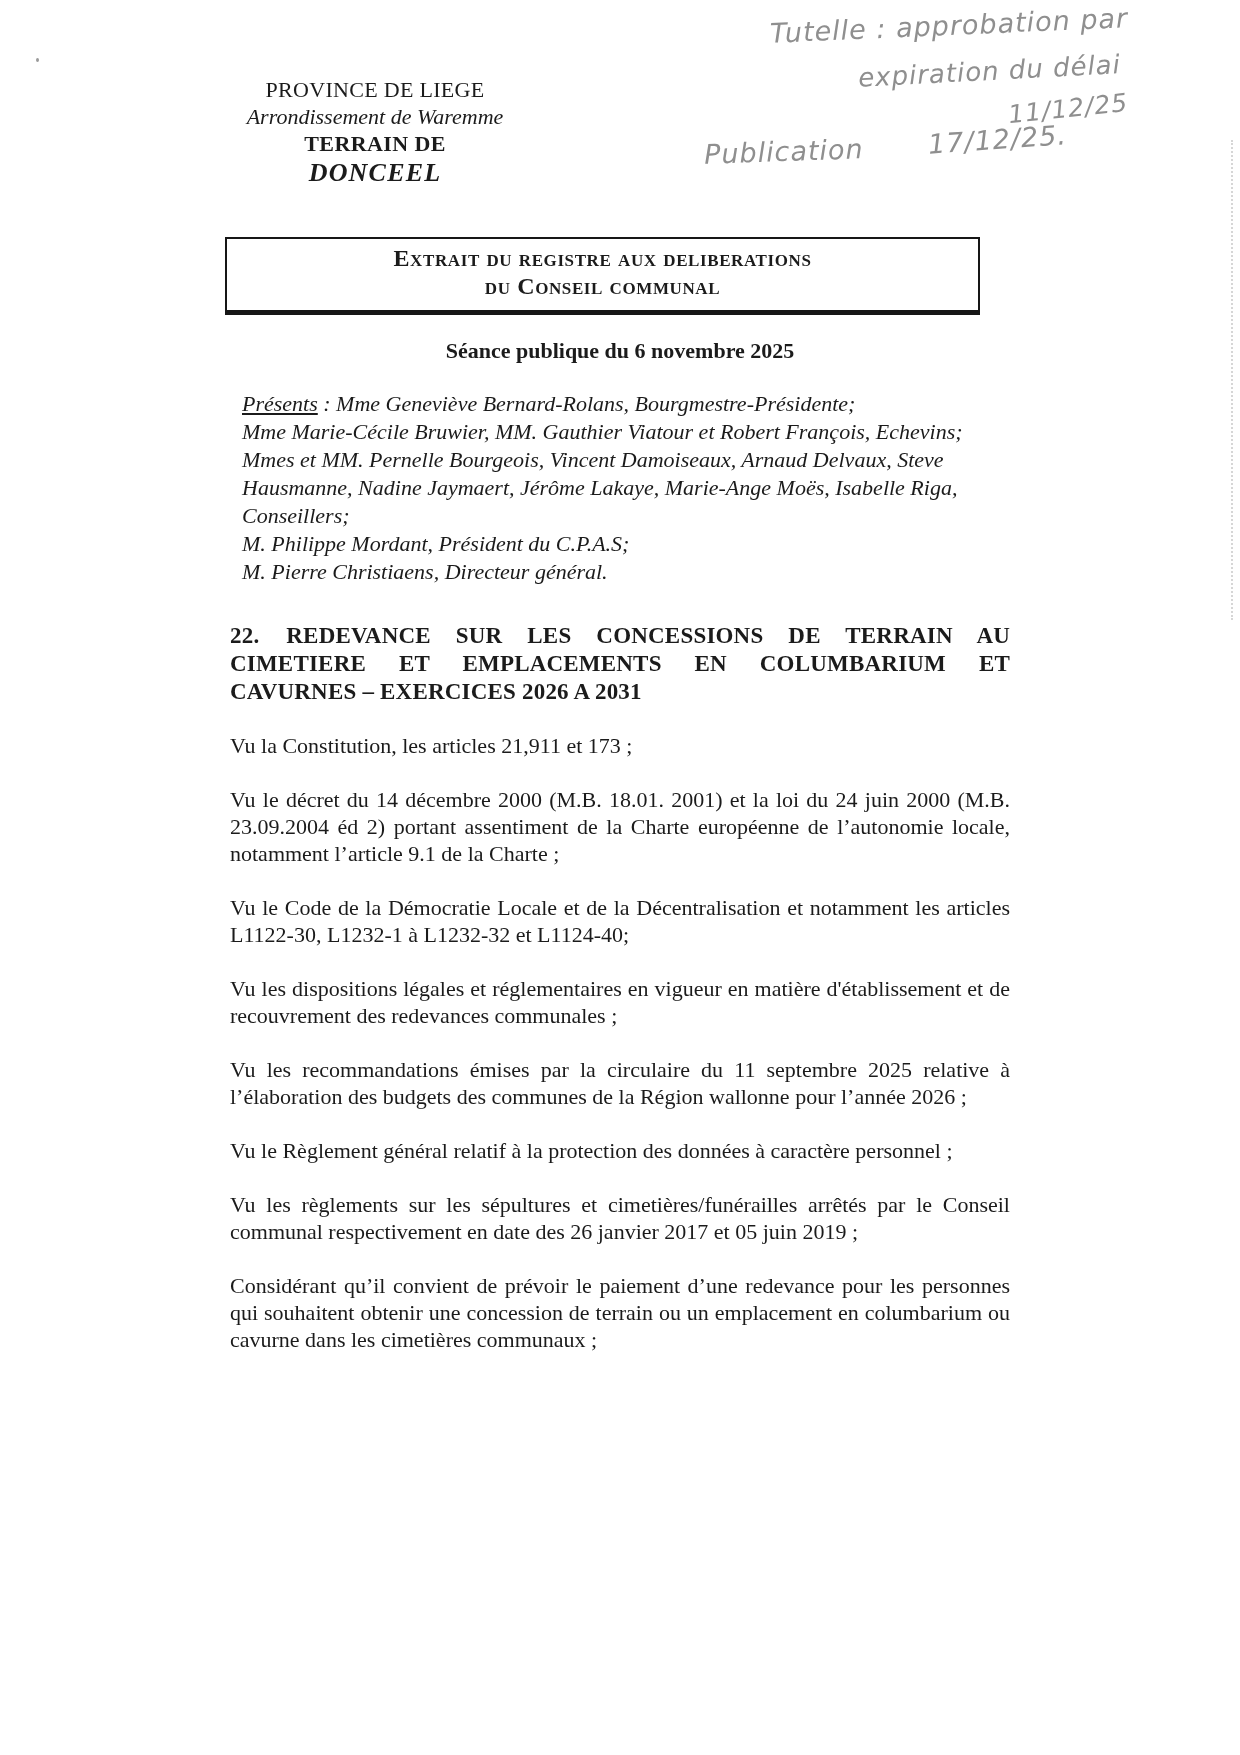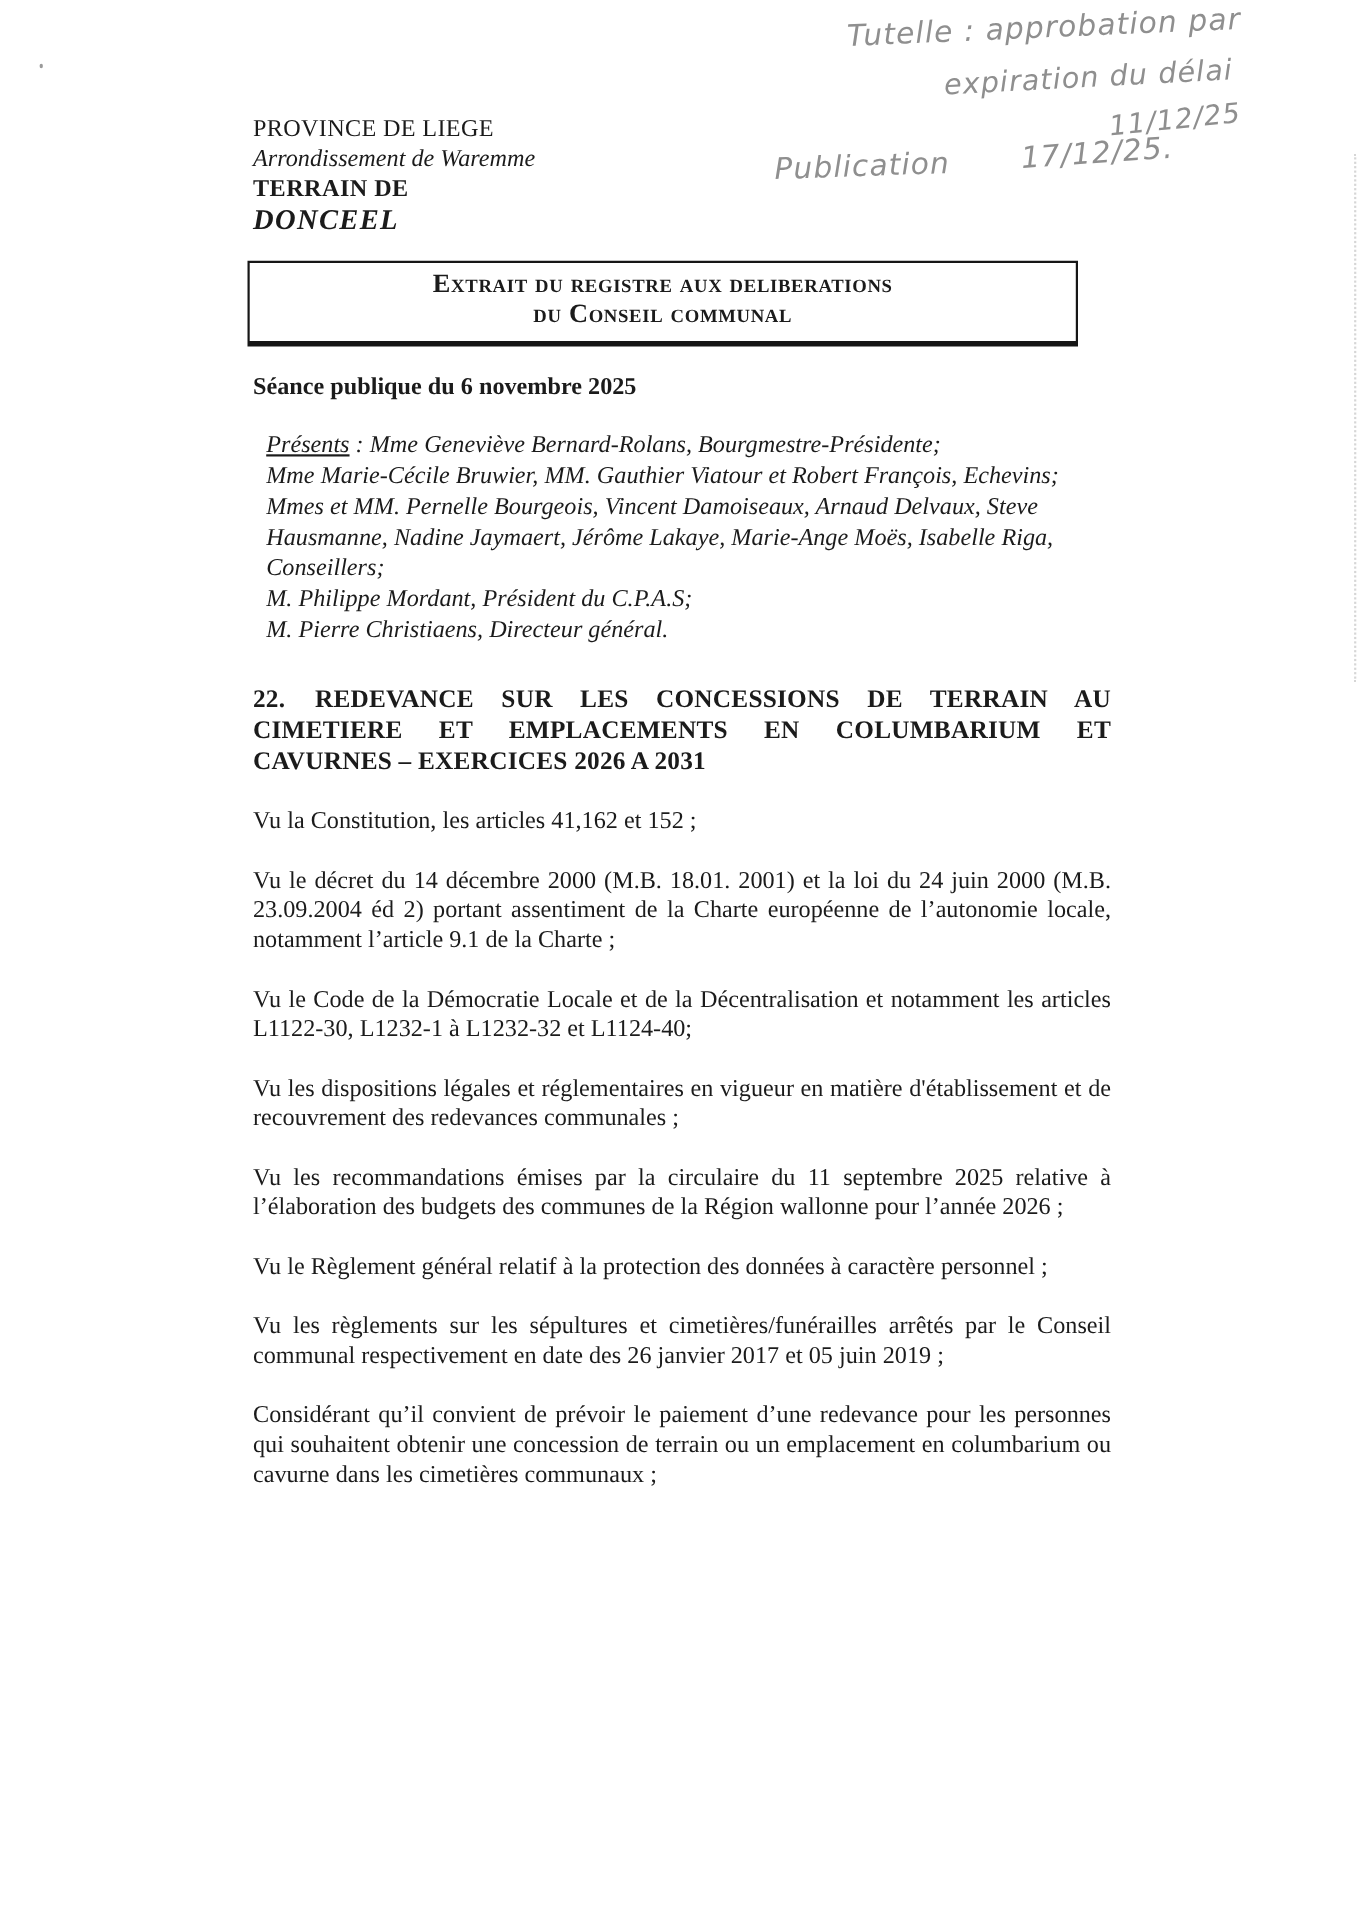--- a/index.html
+++ b/index.html
@@ -32,22 +32,22 @@
     letter-spacing: 1px;
   }
   .hw1 { left: 770px; top: 10px;  font-size: 27px; transform: rotate(-2.5deg); }
   .hw2 { left: 858px; top: 56px;  font-size: 26px; transform: rotate(-3deg); }
   .hw3 { left: 1008px; top: 94px; font-size: 25px; transform: rotate(-6deg); }
   .hw4a { left: 704px; top: 136px; font-size: 27px; transform: rotate(-2deg); }
   .hw4b { left: 928px; top: 124px; font-size: 27px; transform: rotate(-4deg); }
 
   
   .letterhead {
-    position: absolute; left: 230px; top: 103px; width: 290px;
-    line-height: 27px;
+    position: absolute; left: 230px; top: 76px; width: 290px;
+    text-align: center; line-height: 27px;
   }
   .lh-province { font-size: 22px; letter-spacing: 0.3px; }
   .lh-arr { font-size: 22px; font-style: italic; }
   .lh-commune { font-size: 22px; font-weight: bold; letter-spacing: 0.4px; }
   .lh-name { font-size: 26px; font-weight: bold; letter-spacing: 1.2px; margin-top: 2px; font-style: italic; }
 
   
   .register-box {
     position: absolute; left: 225px; top: 237px; width: 755px; height: 78px;
     box-sizing: border-box;
@@ -62,21 +62,21 @@
     font-size: 24px;
     line-height: 28px;
     letter-spacing: 0.6px;
   }
 
   
   .main {
     position: absolute; left: 230px; top: 338px; width: 780px;
   }
   .seance {
-    font-weight: bold; font-size: 22px; text-align: left;
+    font-weight: bold; font-size: 22px; text-align: center;
     margin: 0 0 26px 0;
   }
   .attendees {
     font-style: italic; font-size: 22px; line-height: 28px;
     margin: 0 0 36px 12px;
   }
   .attendees .seg { display: block; }
   .attendees .u { text-decoration: underline; }
 
   .agenda { margin: 0 0 26px 0; }
@@ -131,21 +131,21 @@
 
   <div class="agenda">
     <div class="agenda-line jl">
       <span class="num">22.</span>
       <span>REDEVANCE SUR LES CONCESSIONS DE TERRAIN AU</span>
     </div>
     <div class="agenda-line jl">CIMETIERE ET EMPLACEMENTS EN COLUMBARIUM ET</div>
     <div class="agenda-line">CAVURNES – EXERCICES 2026 A 2031</div>
   </div>
 
-  <p class="body-par">Vu la Constitution, les articles 41,162 et 152 ;</p>
+  <p class="body-par">Vu la Constitution, les articles 21,911 et 173 ;</p>
   <p class="body-par just">Vu le décret du 14 décembre 2000 (M.B. 18.01. 2001) et la loi du 24 juin 2000 (M.B. 23.09.2004 éd 2) portant assentiment de la Charte européenne de l’autonomie locale, notamment l’article 9.1 de la Charte ;</p>
   <p class="body-par just">Vu le Code de la Démocratie Locale et de la Décentralisation et notamment les articles L1122-30, L1232-1 à L1232-32 et L1124-40;</p>
   <p class="body-par just">Vu les dispositions légales et réglementaires en vigueur en matière d'établissement et de recouvrement des redevances communales ;</p>
   <p class="body-par just">Vu les recommandations émises par la circulaire du 11 septembre 2025 relative à l’élaboration des budgets des communes de la Région wallonne pour l’année 2026 ;</p>
   <p class="body-par">Vu le Règlement général relatif à la protection des données à caractère personnel ;</p>
   <p class="body-par just">Vu les règlements sur les sépultures et cimetières/funérailles arrêtés par le Conseil communal respectivement en date des 26 janvier 2017 et 05 juin 2019 ;</p>
   <p class="body-par just">Considérant qu’il convient de prévoir le paiement d’une redevance pour les personnes qui souhaitent obtenir une concession de terrain ou un emplacement en columbarium ou cavurne dans les cimetières communaux ;</p>
 
 </div>
 

